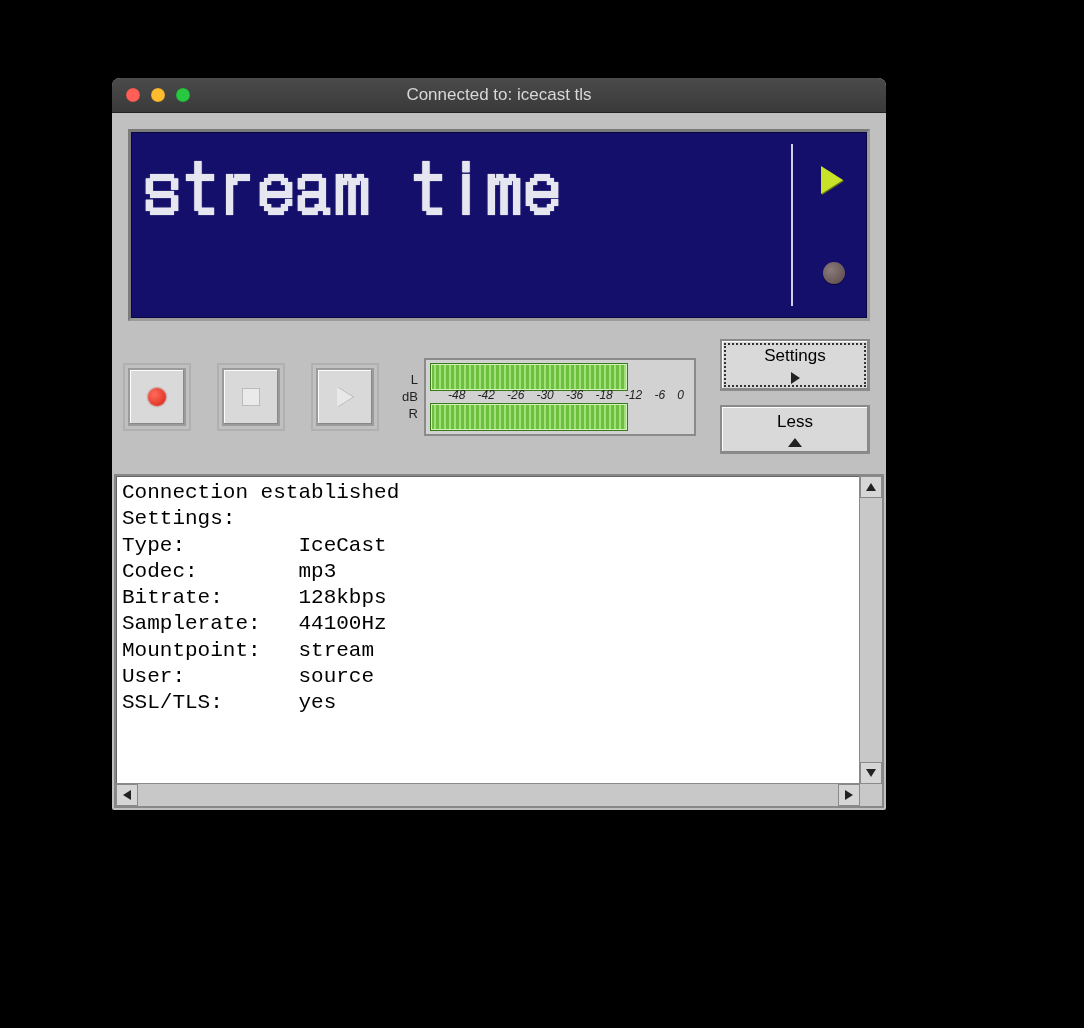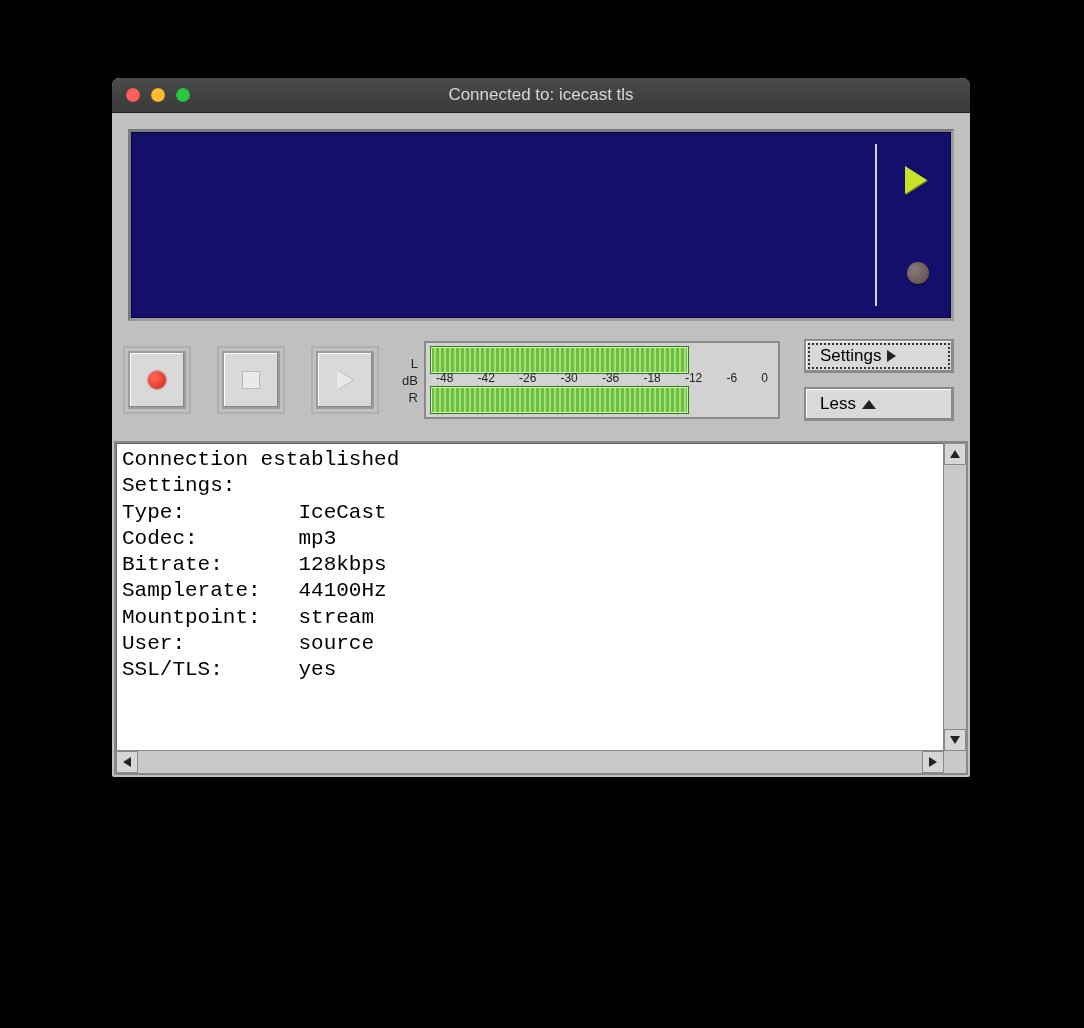--- a/index.html
+++ b/index.html
@@ -8,21 +8,21 @@
     width: 1084px;
     height: 1028px;
     background: #000;
     font-family: "Helvetica Neue", Arial, sans-serif;
     -webkit-font-smoothing: antialiased;
   }
   .window {
     position: absolute;
     left: 112px;
     top: 78px;
-    width: 858px;
+    width: 774px;
     background: #c0c0c0;
     border-radius: 8px 8px 2px 2px;
     box-shadow: 0 18px 45px rgba(0,0,0,.6);
     overflow: hidden;
   }
   .titlebar {
     height: 34px;
     background: linear-gradient(#4a4a4a, #3a3a3a);
     display: flex;
     align-items: center;
@@ -126,33 +126,34 @@
   .meter-box {
     flex:1;
     border: 2px solid #8a8a8a;
     background: #d2d2d2;
     height: 74px;
     position: relative;
   }
   .bar { position:absolute; left:4px; height:26px; background: repeating-linear-gradient(90deg,#6fbf3f 0 3px,#9fe07a 3px 5px); border:1px solid #3a7a1a; box-shadow: inset 0 0 0 1px #cff0b8;}
   .bar.top    { top:3px;  width: 73%; }
   .bar.bottom { bottom:3px; width: 73%; }
-  .scale-row { position:absolute; left:0; right:0; top:50%; transform:translateY(-50%); height:18px;}
+  .scale-row { position:absolute; left:12px; right:0; top:50%; transform:translateY(-50%); height:18px;font-style:italic;}
   .scale-labels { position:absolute; left:0; right:0; top:0; display:flex; justify-content:space-between; padding:0 10px; font-size:12px; color:#222;}
 
   .side-buttons { display:flex; flex-direction:column; gap:14px; margin-left:12px;}
   .long-btn {
     background:#d9d9d9;
     border: 2px solid #8a8a8a;
     box-shadow: inset -1px -1px 0 #888, inset 1px 1px 0 #fdfdfd;
     font-size:17px;
     padding: 5px 14px;
-    display:flex;align-items:center;gap:6px;justify-content:flex-start;
+    display:flex;align-items:center;gap:6px;justify-content:space-between;
     cursor:pointer;
     min-width: 118px;
+    flex-direction: column;
   }
   .long-btn.dotted { outline: 2px dotted #333; outline-offset: -6px; }
   .tri-r { width:0;height:0;border-left:9px solid #222;border-top:6px solid transparent;border-bottom:6px solid transparent;}
   .tri-u { width:0;height:0;border-bottom:9px solid #222;border-left:7px solid transparent;border-right:7px solid transparent;}
 
   .slider-row { display:flex; align-items:center; gap:16px; margin-top:20px; font-size:16px; color:#111;}
   .slider-track { flex:1; height:8px; position:relative;}
   .track-line { position:absolute; left:0; right:0; top:50%; height:4px; transform:translateY(-50%); background:linear-gradient(#8a8a8a,#e0e0e0); border:1px solid #7a7a7a;}
   .thumb { position:absolute; left:50%; top:50%; transform:translate(-50%,-50%); width:14px; height:24px; background:linear-gradient(#efefef,#cfcfcf); border:1px solid #6a6a6a; box-shadow:1px 1px 1px rgba(0,0,0,.25);}
   .thumb::after{content:"";position:absolute;left:50%;top:3px;bottom:3px;width:2px;background:#888;transform:translateX(-50%);}
@@ -195,20 +196,21 @@
       <div class="light yellow"></div>
       <div class="light green"></div>
     </div>
     <div class="titlebar-title">Connected to: icecast tls</div>
   </div>
 
   <div class="panel">
 
     <div class="lcd">
       <div class="lcd-text">
+        <div class="dot-line">stream time</div>
       </div>
       <div class="lcd-sep"></div>
       <div class="lcd-play"></div>
       <div class="lcd-rec"></div>
     </div>
 
     <div class="controls-row">
       <div class="btn">
           <div class="rec-dot"></div>
         </div>

